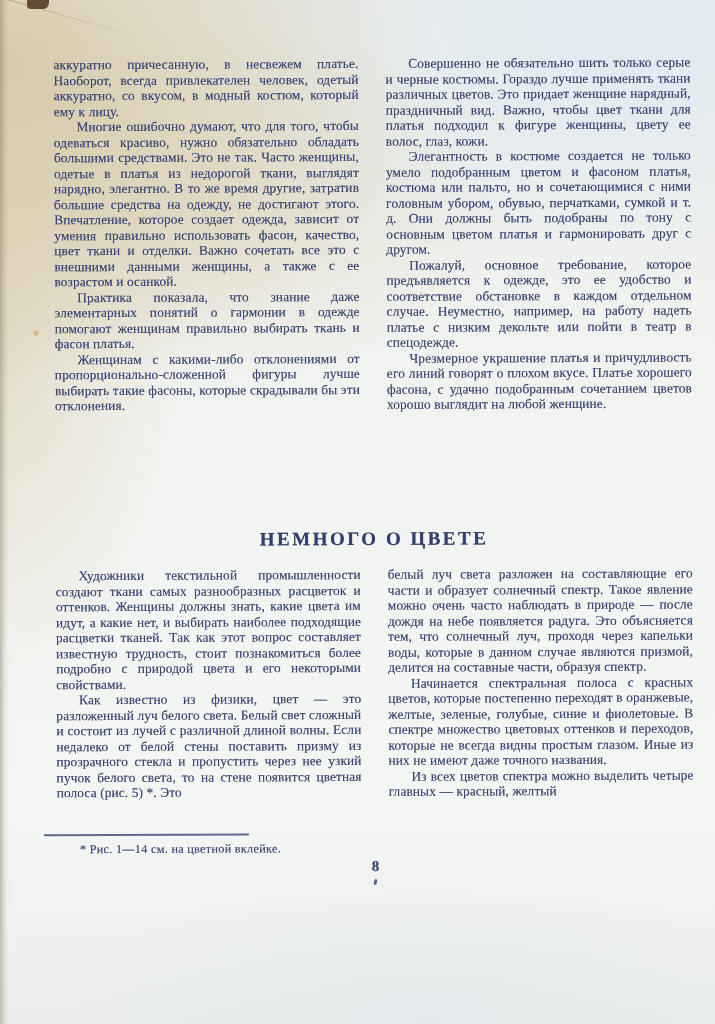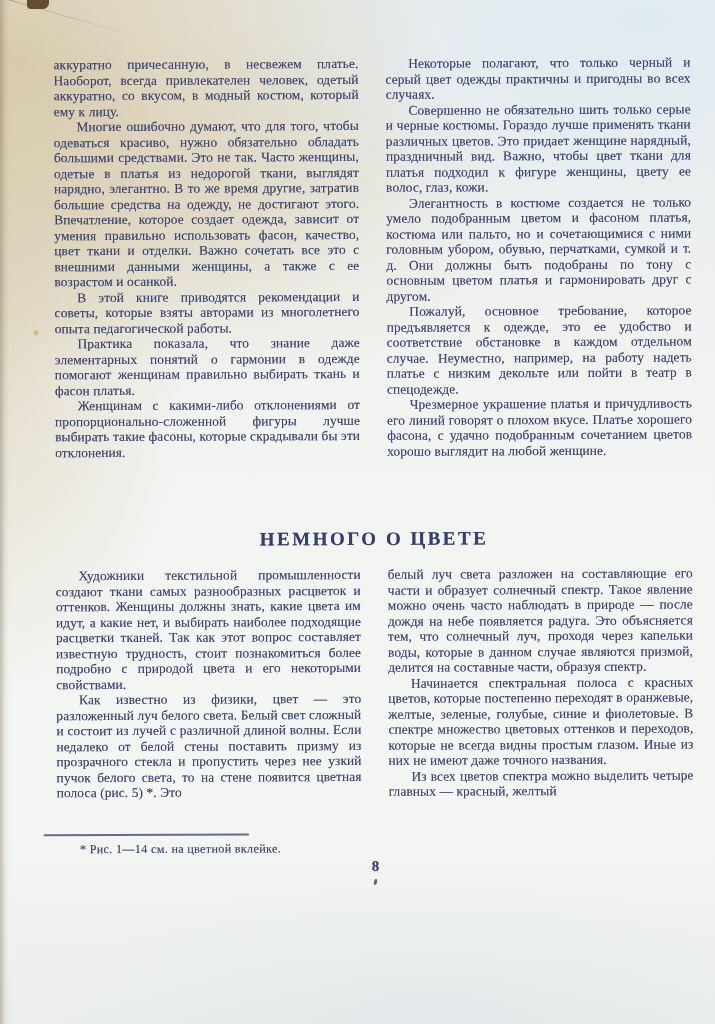--- a/index.html
+++ b/index.html
@@ -138,26 +138,24 @@
 <div class="edge-left"></div>
 <div class="crease-topleft"></div>
 <div class="paper-notch"></div>
 
 <div class="content">
 
   <div class="columns section-1">
     <div class="col">
       <p class="para cont">аккуратно причесанную, в несвежем платье. Наоборот, всегда привлекателен человек, одетый аккуратно, со вкусом, в модный костюм, который ему к лицу.</p>
       <p class="para">Многие ошибочно думают, что для того, чтобы одеваться красиво, нужно обязательно обладать большими средствами. Это не так. Часто женщины, одетые в платья из недорогой ткани, выглядят нарядно, элегантно. В то же время другие, затратив большие средства на одежду, не достигают этого. Впечатление, которое создает одежда, зависит от умения правильно использовать фасон, качество, цвет ткани и отделки. Важно сочетать все это с внешними данными женщины, а также с ее возрастом и осанкой.</p>
-      <p class="para">В этой книге приводятся рекомендации и советы, которые взяты авторами из многолетнего опыта педагогической работы.</p>
       <p class="para">Практика показала, что знание даже элементарных понятий о гармонии в одежде помогают женщинам правильно выбирать ткань и фасон платья.</p>
       <p class="para">Женщинам с какими-либо отклонениями от пропорционально-сложенной фигуры лучше выбирать такие фасоны, которые скрадывали бы эти отклонения.</p>
     </div>
     <div class="col">
-      <p class="para">Некоторые полагают, что только черный и серый цвет одежды практичны и пригодны во всех случаях.</p>
       <p class="para">Совершенно не обязательно шить только серые и черные костюмы. Гораздо лучше применять ткани различных цветов. Это придает женщине нарядный, праздничный вид. Важно, чтобы цвет ткани для платья подходил к фигуре женщины, цвету ее волос, глаз, кожи.</p>
       <p class="para">Элегантность в костюме создается не только умело подобранным цветом и фасоном платья, костюма или пальто, но и сочетающимися с ними головным убором, обувью, перчатками, сумкой и т. д. Они должны быть подобраны по тону с основным цветом платья и гармонировать друг с другом.</p>
       <p class="para">Пожалуй, основное требование, которое предъявляется к одежде, это ее удобство и соответствие обстановке в каждом отдельном случае. Неуместно, например, на работу надеть платье с низким декольте или пойти в театр в спецодежде.</p>
       <p class="para">Чрезмерное украшение платья и причудливость его линий говорят о плохом вкусе. Платье хорошего фасона, с удачно подобранным сочетанием цветов хорошо выглядит на любой женщине.</p>
     </div>
   </div>
 
   <h1 class="heading">НЕМНОГО О ЦВЕТЕ</h1>
 
   <div class="columns section-2">

